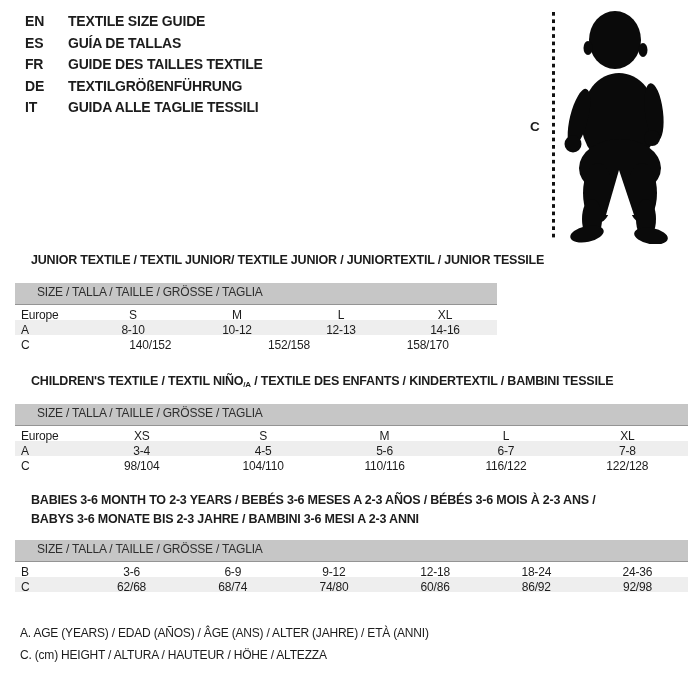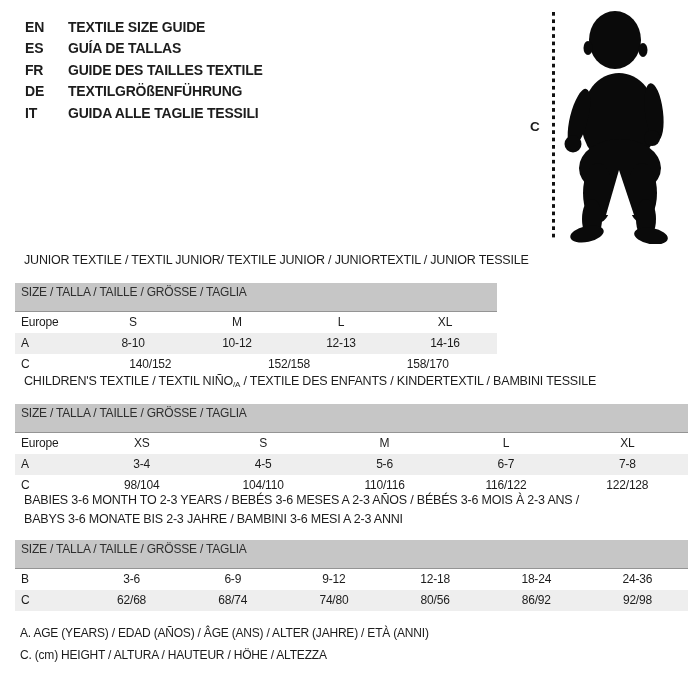--- a/index.html
+++ b/index.html
@@ -3,44 +3,44 @@
 <meta charset="utf-8">
 <style>
   html,body { margin:0; padding:0; }
   body {
     width:700px; height:700px; background:#ffffff; position:relative;
     font-family:"Liberation Sans", sans-serif; color:#1c1c1c;
     letter-spacing:-0.2px; overflow:hidden;
   }
   
   .lang { position:absolute; left:25px; top:13px; }
-  .lang-row { display:flex; height:21.5px; align-items:flex-end;
+  .lang-row { display:flex; height:21.5px; align-items:flex-start;
               font-weight:bold; font-size:14px; }
   .lang-code { width:43px; }
   
   .figure-line {
     position:absolute; left:552px; top:12px; width:3px; height:229px;
     background-image:linear-gradient(#111 45%, transparent 45%);
     background-size:3px 7.4px; background-repeat:repeat-y;
   }
   .figure-c { position:absolute; left:530px; top:119px;
               font-weight:bold; font-size:13.5px; }
   .figure-svg { position:absolute; left:560px; top:8px; }
   
-  .section-title { position:absolute; left:24px; font-weight:normal;
+  .section-title { position:absolute; left:31px; font-weight:bold;
                    font-size:12.5px; line-height:19px; }
   
   .table { position:absolute; left:15px; font-size:12px; }
   .t1 { top:283px; width:482px; }
   .t2 { top:404px; width:673px; }
   .t3 { top:540px; width:673px; }
-  .thead { height:29px; line-height:19px; background:#c6c6c6;
-           border-bottom:1px solid #949494; padding-left:6px;
+  .thead { height:22px; line-height:19px; background:#c6c6c6;
+           border-bottom:1px solid #949494; padding-left:22px;
            color:#2e2e2e; box-sizing:border-box; }
-  .trow { display:flex; height:21px; line-height:21px; }
+  .trow { display:flex; height:15px; line-height:21px; }
   .trow.alt { background:#eeeeee; }
   .tlabel { width:66px; padding-left:6px; box-sizing:border-box; }
   .tcell { flex:1; text-align:center; }
   
   .legend { position:absolute; left:20px; top:623px; }
   .legend-row { height:21.5px; line-height:21.5px; font-weight:normal; font-size:12px; }
   sub.small { font-size:8px; vertical-align:-2px; }
 </style>
 </head>
 <body>
@@ -168,21 +168,21 @@
     <span class="tcell">9-12</span>
     <span class="tcell">12-18</span>
     <span class="tcell">18-24</span>
     <span class="tcell">24-36</span>
   </div>
   <div class="trow alt">
     <span class="tlabel">C</span>
     <span class="tcell">62/68</span>
     <span class="tcell">68/74</span>
     <span class="tcell">74/80</span>
-    <span class="tcell">80/56</span>
+    <span class="tcell">60/86</span>
     <span class="tcell">86/92</span>
     <span class="tcell">92/98</span>
   </div>
 </div>
 
 <div class="legend">
   <div class="legend-row">A. AGE (YEARS) / EDAD (AÑOS) / ÂGE (ANS) / ALTER (JAHRE) / ETÀ (ANNI)</div>
   <div class="legend-row">C. (cm) HEIGHT / ALTURA / HAUTEUR / HÖHE / ALTEZZA</div>
 </div>
 

